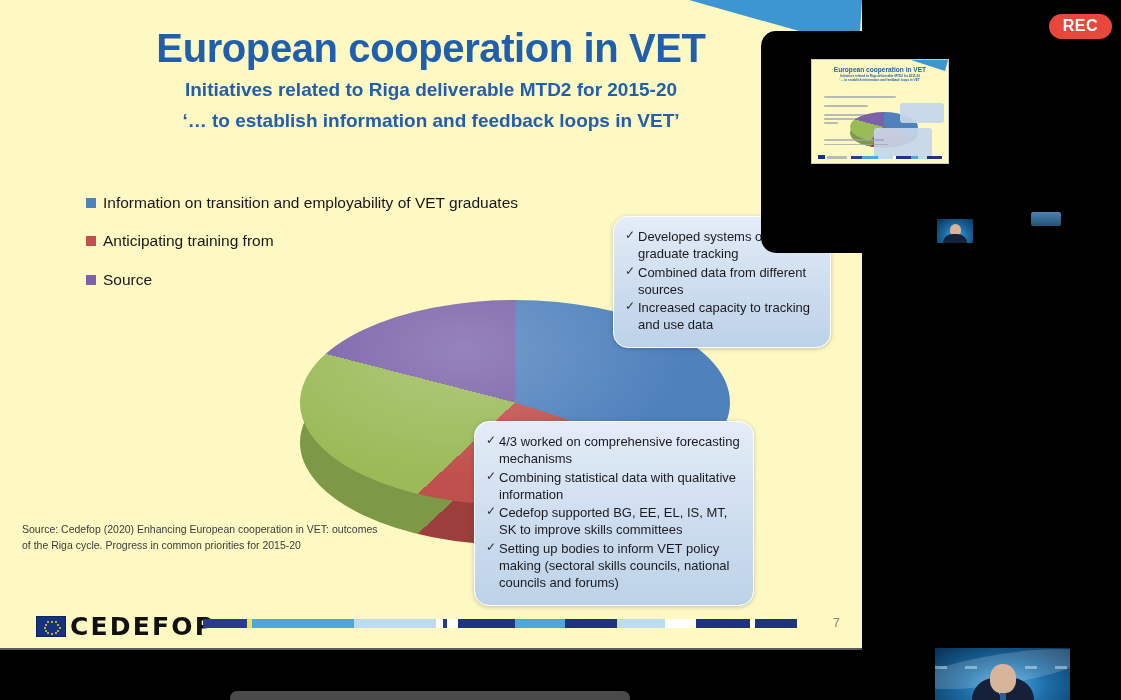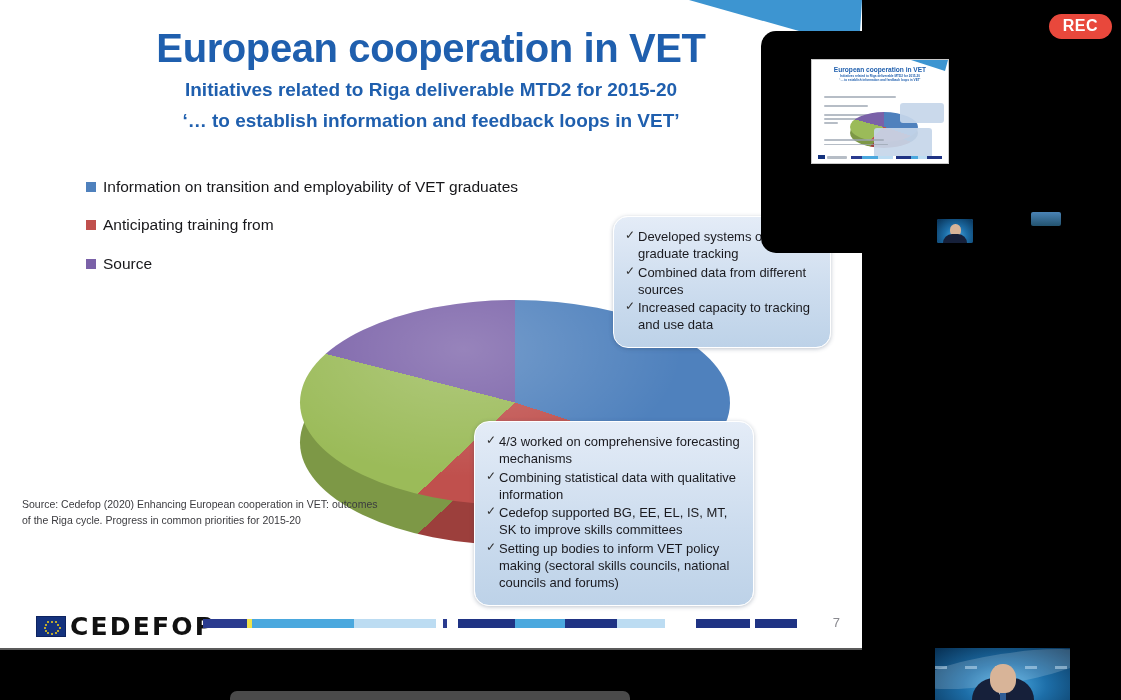--- a/index.html
+++ b/index.html
@@ -2,41 +2,41 @@
 <html><head>
 <meta charset="utf-8">
 <style>
   * { margin:0; padding:0; box-sizing:border-box; }
   html,body { width:1121px; height:700px; overflow:hidden; background:#000; }
   body { font-family:"Liberation Sans", sans-serif; }
 
   #screen { position:relative; width:1121px; height:700px; background:#000; }
 
   
-  .slide { position:absolute; background:#ffffff; overflow:hidden; }
+  .slide { position:absolute; background:#fef9c3; overflow:hidden; }
   .slide-corner {
     position:absolute; top:0; right:0; width:0; height:0;
     border-style:solid; border-color:transparent;
   }
   .slide-title { color:#1f5fae; font-weight:bold; text-align:center; line-height:1.1; }
   .slide-sub   { color:#1f5fae; font-weight:bold; text-align:center; line-height:1.25; }
 
   
   #main-slide { left:0; top:0; width:862px; height:650px; }
   #main-slide .slide-corner {
     border-top-width:48px; border-left-width:170px;
     border-top-color:#3d95d1;
   }
   #main-title { top:26px; left:0; right:0; position:absolute; font-size:40px; letter-spacing:-0.4px; }
   #main-subs  { position:absolute; top:78px; left:0; right:0; }
   #main-subs div { font-size:19px; }
   #main-subs div:nth-child(2){ margin-top:7px; }
 
   
-  #legend { position:absolute; left:86px; top:176px; width:540px; }
+  #legend { position:absolute; left:86px; top:192px; width:540px; }
   .legend-row { display:flex; align-items:flex-start; margin-bottom:17px; }
   .legend-row:last-child { margin-bottom:0; }
   .legend-sw { flex:0 0 auto; width:10px; height:10px; margin-top:6px; margin-right:7px; }
   .legend-tx { font-size:15.5px; color:#17171a; line-height:1.38; }
 
   
   #pie-wrap { position:absolute; left:300px; top:300px; width:450px; height:290px; }
   .pie-depth, .pie-top { position:absolute; left:0; width:430px; height:205px; border-radius:50%; }
   .pie-depth { top:40px; }
   .pie-top   { top:0; }
@@ -49,21 +49,21 @@
     background:linear-gradient(180deg,#e4ecf7 0%,#ccdcee 58%,#bdd2e8 100%);
     border:1px solid #ffffff;
     box-shadow:0 1px 4px rgba(40,60,90,.30);
   }
   .co-item { display:flex; font-size:13px; color:#1a1a1f; line-height:1.33; margin-bottom:1px; }
   .co-tick { flex:0 0 auto; width:13px; color:#333; font-size:12px; }
   #callout-top    { left:613px; top:216px; width:218px; }
   #callout-bottom { left:474px; top:421px; width:280px; }
 
   
-  #source { position:absolute; left:22px; top:497px; width:360px;
+  #source { position:absolute; left:22px; top:522px; width:360px;
             font-size:10.5px; color:#3b3b3f; line-height:1.5; }
 
   
   #footer { position:absolute; left:0; right:0; bottom:0; height:46px; }
   #footer-rule { position:absolute; left:0; right:0; bottom:0; height:2px; background:#5b5b5b; }
   #logo { position:absolute; left:36px; top:8px; display:flex; align-items:center; }
   #eu-flag { width:30px; height:21px; background:#14327d; position:relative;
              border:1px solid #0d2360; }
   #eu-flag .star { position:absolute; width:2px; height:2px; background:#f5d216; border-radius:50%; }
   #cedefop-word { margin-left:4px; font-size:25px; letter-spacing:2.2px;

